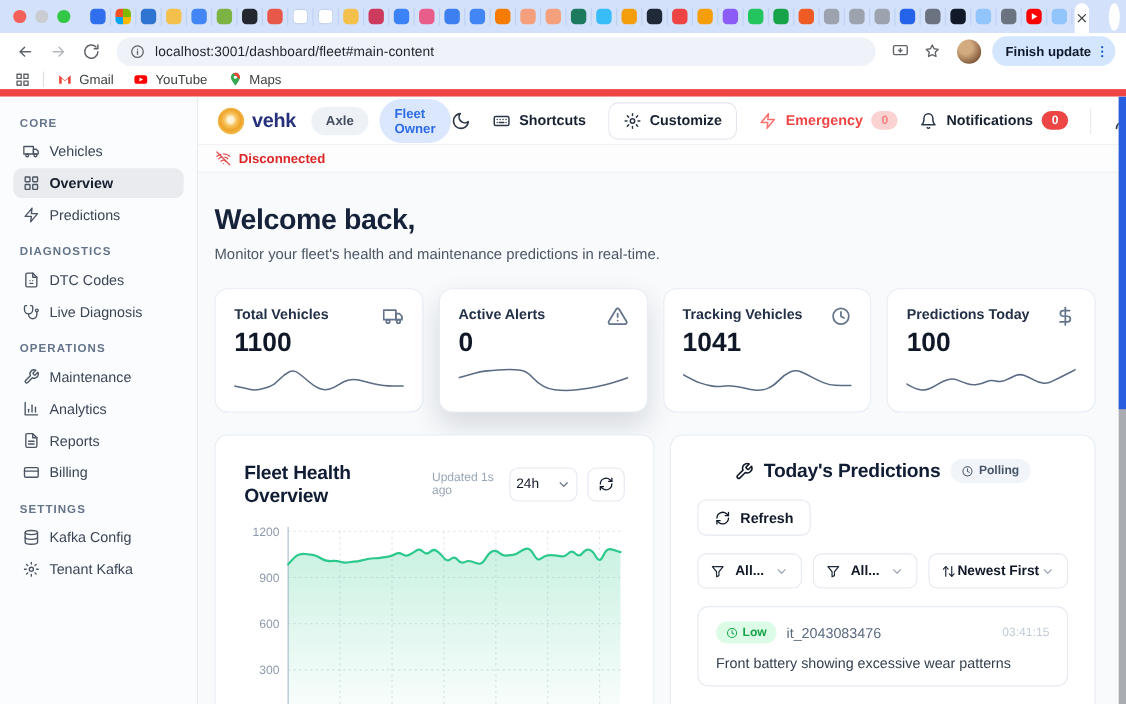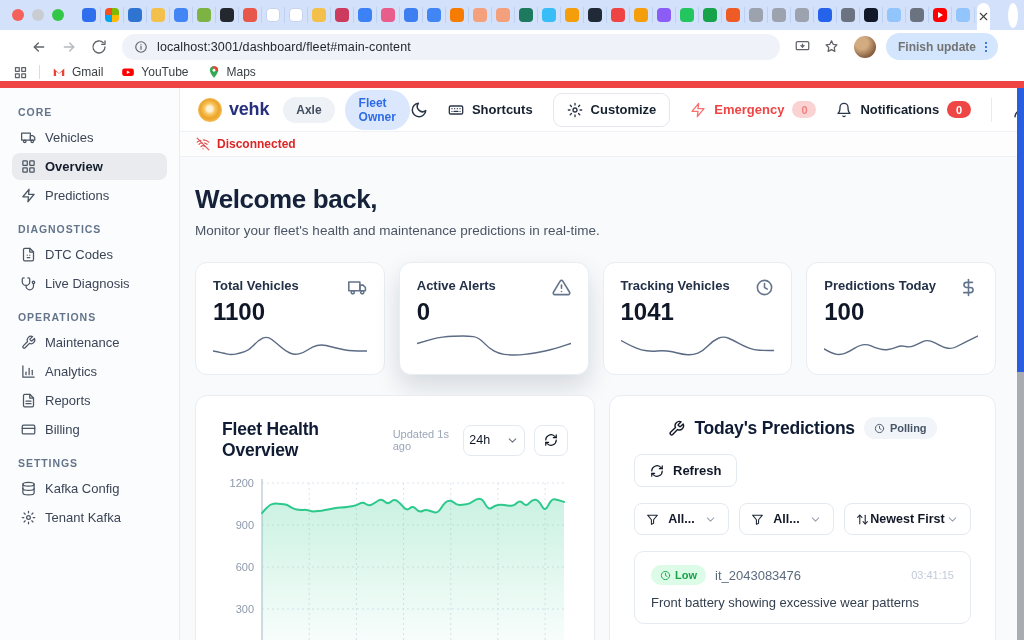--- a/index.html
+++ b/index.html
@@ -14,30 +14,30 @@
   .pin { padding:0 4px; height:16px; display:flex; align-items:center; border-right:1px solid #bdd1f3; }
   .pin-ico { width:14px; height:14px; border-radius:4px; }
   .pin-ico.ms { background:conic-gradient(#7fba00 0 25%, #ffb900 0 50%, #00a4ef 0 75%, #f25022 0); }
   .pin-ico.yt { background:#ff0000; position:relative; }
   .pin-ico.yt::after { content:""; position:absolute; left:5px; top:4px; border-left:5px solid #fff; border-top:3px solid transparent; border-bottom:3px solid transparent; }
   .active-tab { align-self:flex-end; width:50px; height:27px; background:#fff; border-radius:10px 10px 0 0; display:flex; align-items:center; justify-content:center; margin-left:2px; }
   .active-tab .ti { width:13px; height:13px; color:#3c4043; }
   .newtab { width:22px; height:22px; color:#3c4043; margin-left:10px; padding:4px; }
   .tabsearch { margin-left:auto; width:25px; height:25px; border-radius:50%; background:#fff; color:#3c4043; display:flex; align-items:center; justify-content:center; padding:5px; }
 
-  .toolbar { height:33px; background:#fff; display:flex; align-items:center; padding:0 26px; gap:4px; }
+  .toolbar { height:33px; background:#fff; display:flex; align-items:center; padding:0 10px; gap:4px; }
   .navbtn { width:26px; height:26px; padding:5px; color:#5f6368; }
   .navbtn.disabled { color:#b4b8bf; }
   .omnibox { flex:1; height:26px; background:#eff2f8; border-radius:13px; display:flex; align-items:center; padding:0 12px; gap:9px; margin:0 6px; }
   .omnibox .oi { width:14px; height:14px; color:#5f6368; flex:0 0 auto; }
   .url { font-size:12.5px; color:#1f232a; letter-spacing:.1px; }
   .tb-ico { width:25px; height:25px; padding:5px; color:#5f6368; }
   .avatar { width:22px; height:22px; border-radius:50%; background:radial-gradient(circle at 35% 32%, #d3ab80 0 30%, #8a6242 70%, #5d3f2a); margin:0 6px; }
   .update-pill { height:27px; background:#d3e6fd; border-radius:14px; display:flex; align-items:center; padding:0 4px 0 12px; gap:2px; }
-  .update-pill span { font-size:12px; font-weight:600; color:#737373; }
+  .update-pill span { font-size:12px; font-weight:600; color:#0f172a; }
   .update-pill .ki { width:16px; height:16px; color:#0b57d0; padding:1px; }
 
   .bookmarks { height:25px; background:#fff; border-bottom:7px solid #ef4444; display:flex; align-items:center; padding:0 12px; }
   .bm-apps { width:17px; height:17px; color:#5f6368; padding:1px; margin-right:10px; }
   .bm-div { width:1px; height:14px; background:#dadce0; margin-right:12px; }
   .bm { display:flex; align-items:center; gap:6px; margin-right:18px; }
   .bm svg { width:14px; height:14px; display:block; }
   .bm span { font-size:12px; color:#3c4043; }
 
   

